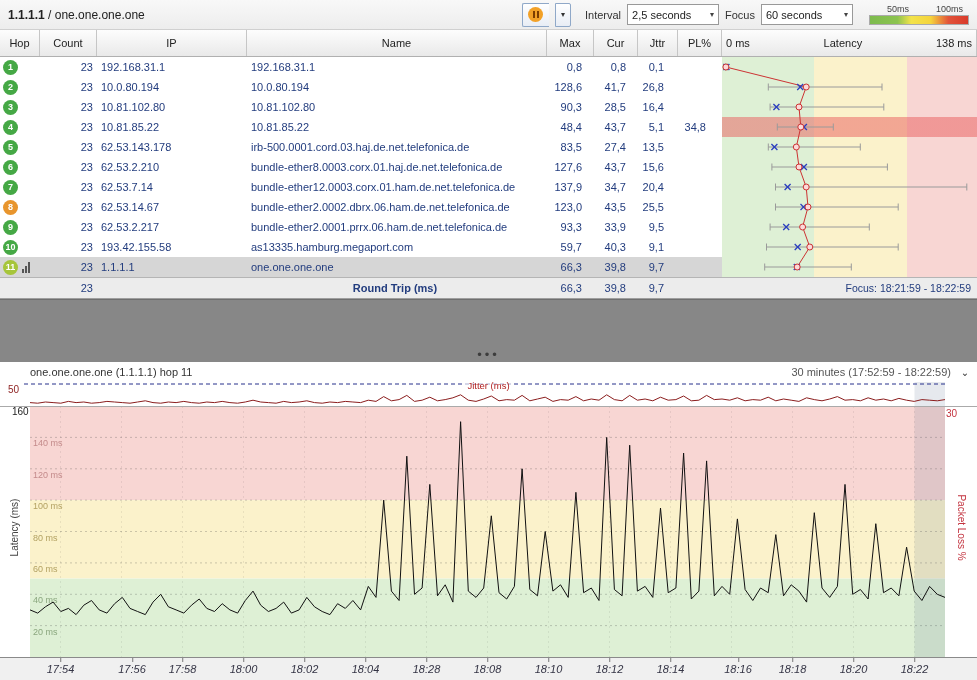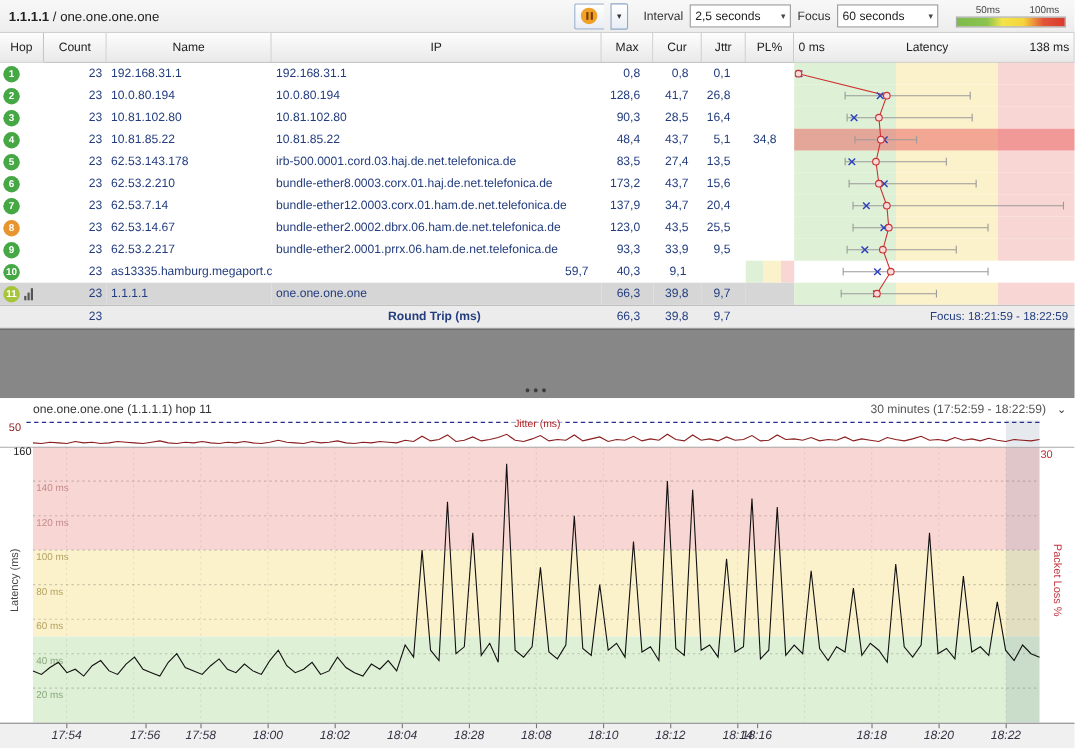--- a/index.html
+++ b/index.html
@@ -115,22 +115,22 @@
         <span>50ms</span>
         <span>100ms</span>
       </div>
       <div class="legend-bar"></div>
     </div>
   </div>
 
   <div class="thead grid">
     <div class="h">Hop</div>
     <div class="h">Count</div>
+    <div class="h">IP</div>
     <div class="h">Name</div>
-    <div class="h">IP</div>
     <div class="h">Max</div>
     <div class="h">Cur</div>
     <div class="h">Jttr</div>
     <div class="h">PL%</div>
     <div class="h lat">
       <span>0 ms</span>
       <span class="mid">Latency</span>
       <span>138 ms</span>
     </div>
   </div>
@@ -201,21 +201,21 @@
         <div class="c num pl"></div>
         <div class="c gcell"></div>
       </div>
       <div class="trow grid">
         <div class="c hopc">
           <span class="badge" style="background:#45a845">6</span>
         </div>
         <div class="c num cnt">23</div>
         <div class="c txt">62.53.2.210</div>
         <div class="c txt">bundle-ether8.0003.corx.01.haj.de.net.telefonica.de</div>
-        <div class="c num mx">173,2</div>
+        <div class="c num mx">127,6</div>
         <div class="c num cu">43,7</div>
         <div class="c num jt">15,6</div>
         <div class="c num pl"></div>
         <div class="c gcell"></div>
       </div>
       <div class="trow grid">
         <div class="c hopc">
           <span class="badge" style="background:#45a845">7</span>
         </div>
         <div class="c num cnt">23</div>
@@ -251,20 +251,21 @@
         <div class="c num cu">33,9</div>
         <div class="c num jt">9,5</div>
         <div class="c num pl"></div>
         <div class="c gcell"></div>
       </div>
       <div class="trow grid">
         <div class="c hopc">
           <span class="badge" style="background:#45a845">10</span>
         </div>
         <div class="c num cnt">23</div>
+        <div class="c txt">193.42.155.58</div>
         <div class="c txt">as13335.hamburg.megaport.com</div>
         <div class="c num mx">59,7</div>
         <div class="c num cu">40,3</div>
         <div class="c num jt">9,1</div>
         <div class="c num pl"></div>
         <div class="c gcell"></div>
       </div>
       <div class="trow grid sel">
         <div class="c hopc">
           <span class="badge" style="background:#a6c53a">11</span>
@@ -439,19 +440,19 @@
       <span style="left: 132px;">17:56</span>
       <span style="left: 182.5px;">17:58</span>
       <span style="left: 243.5px;">18:00</span>
       <span style="left: 304.5px;">18:02</span>
       <span style="left: 365.5px;">18:04</span>
       <span style="left: 426.5px;">18:28</span>
       <span style="left: 487.5px;">18:08</span>
       <span style="left: 548.5px;">18:10</span>
       <span style="left: 609.5px;">18:12</span>
       <span style="left: 670.5px;">18:14</span>
-      <span style="left: 688px;">18:16</span>
+      <span style="left: 738px;">18:16</span>
       <span style="left: 792.5px;">18:18</span>
       <span style="left: 853.5px;">18:20</span>
       <span style="left: 914.5px;">18:22</span>
     </div>
 
 </div>
 
 </body></html>

